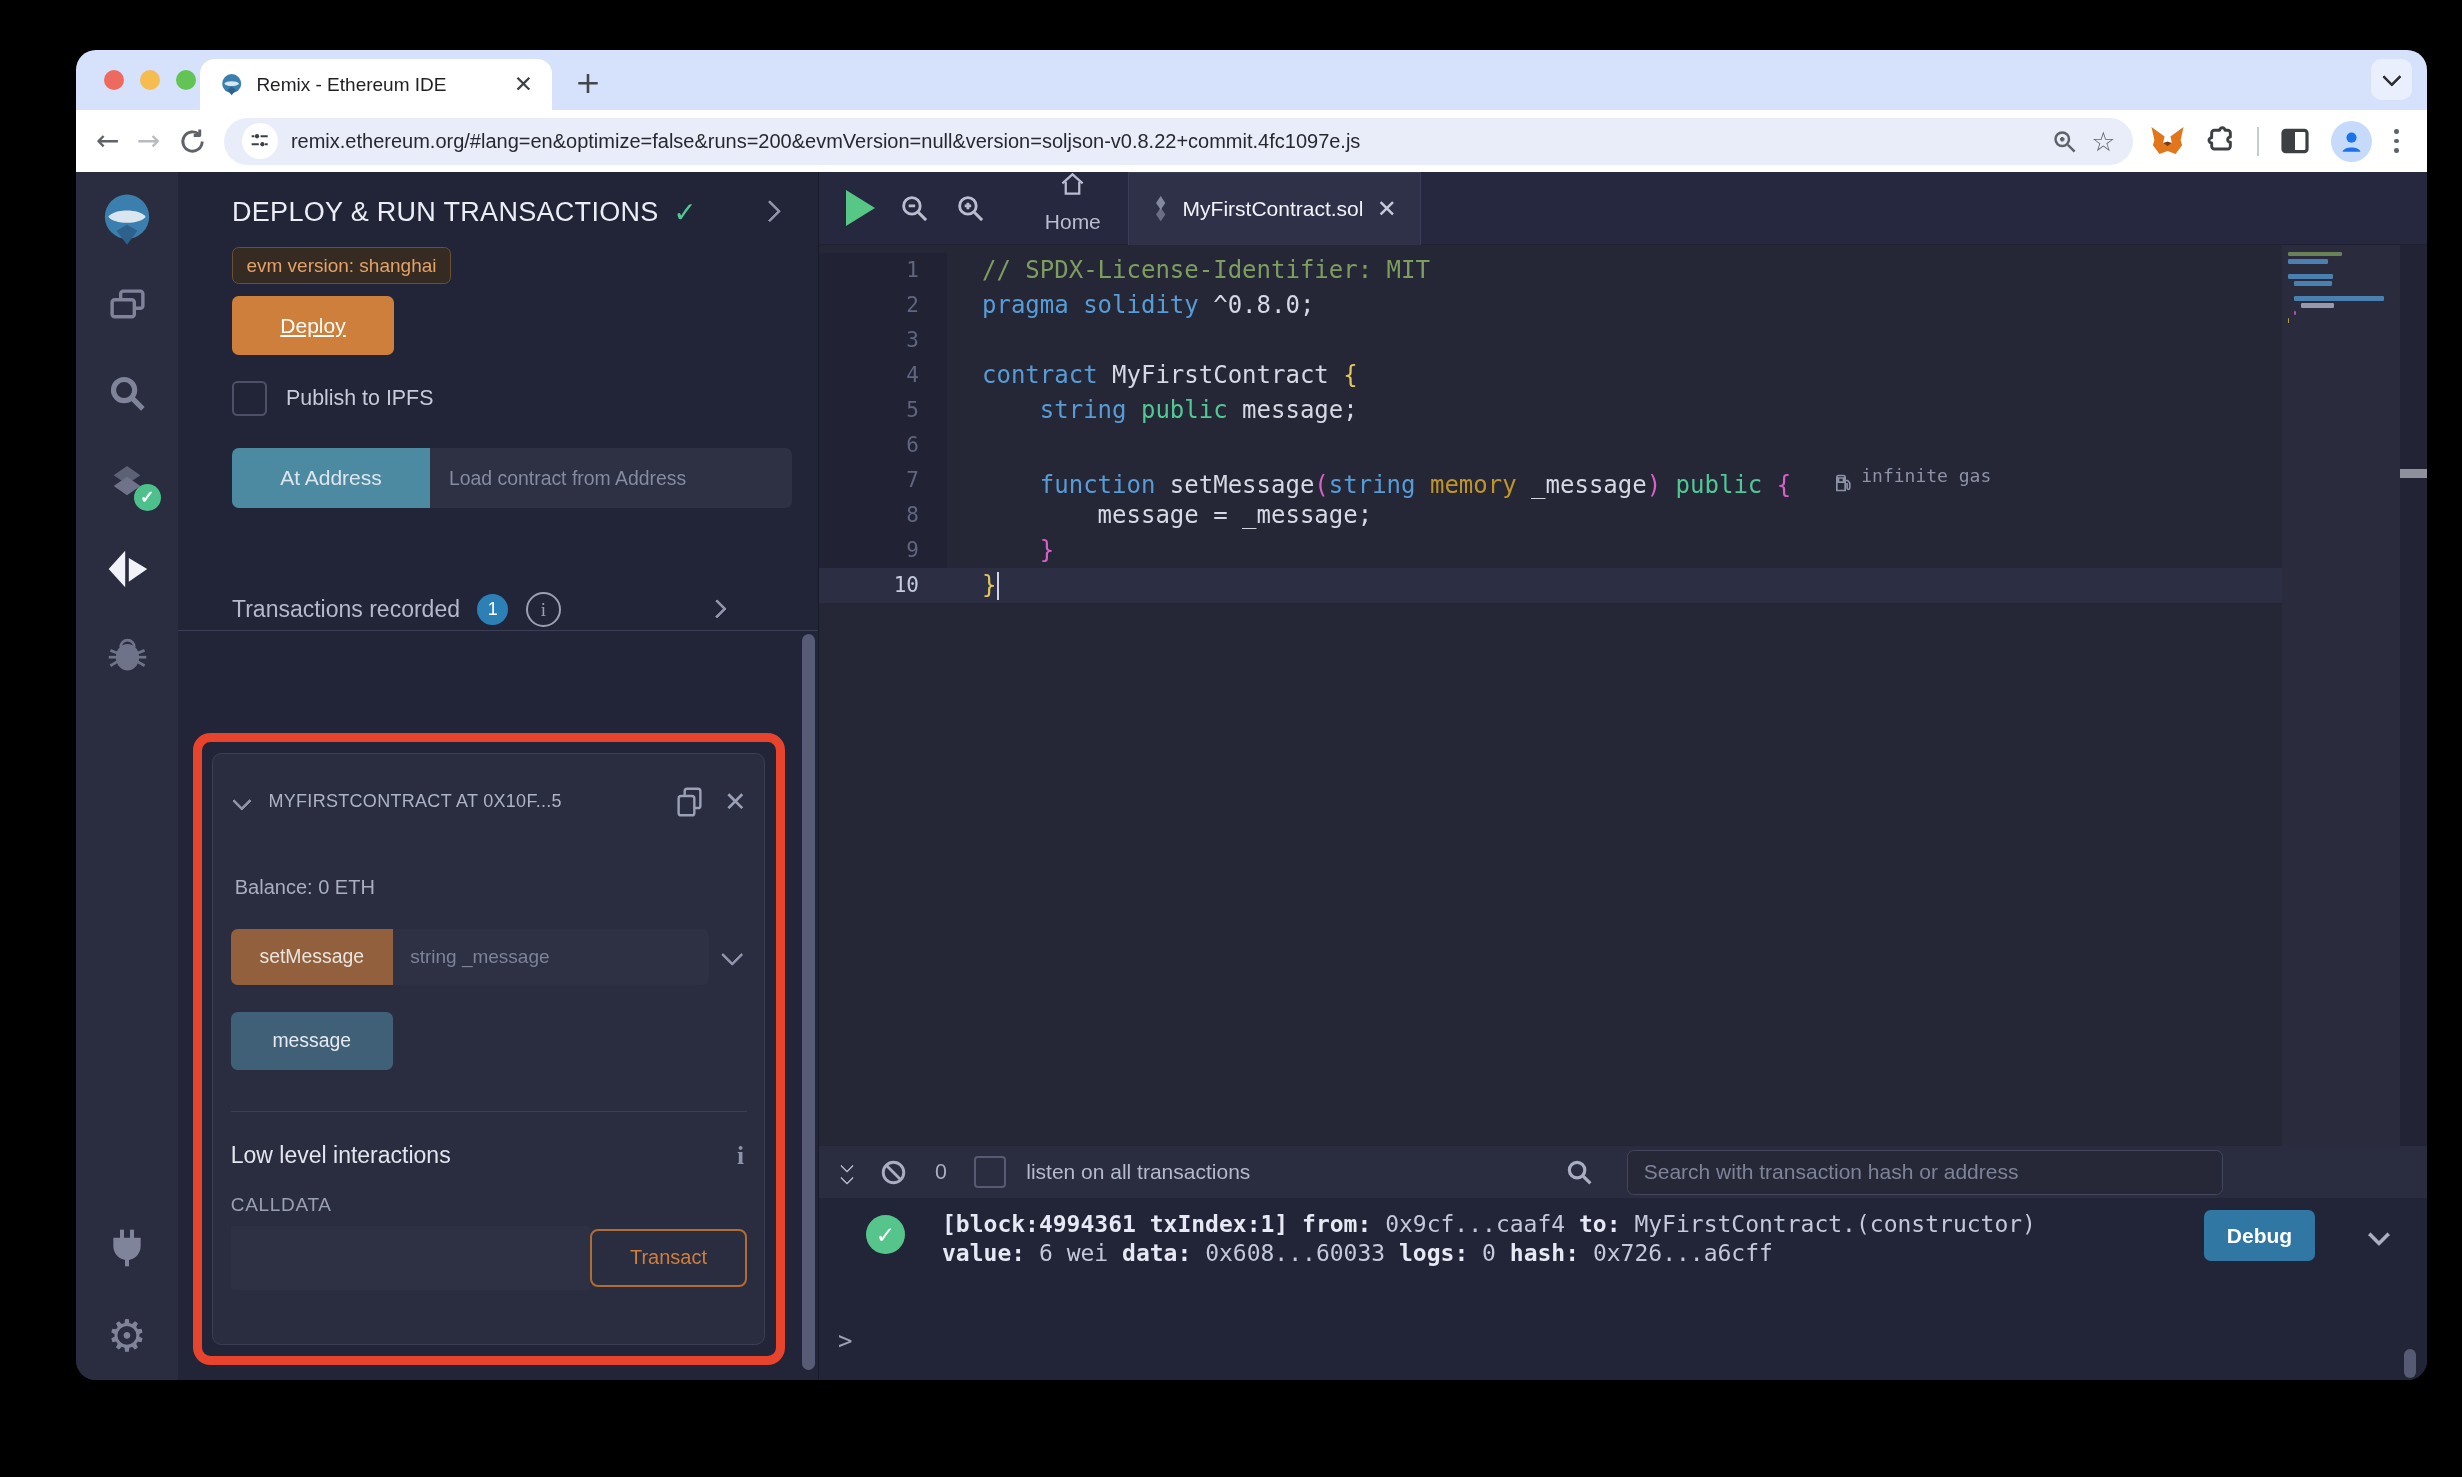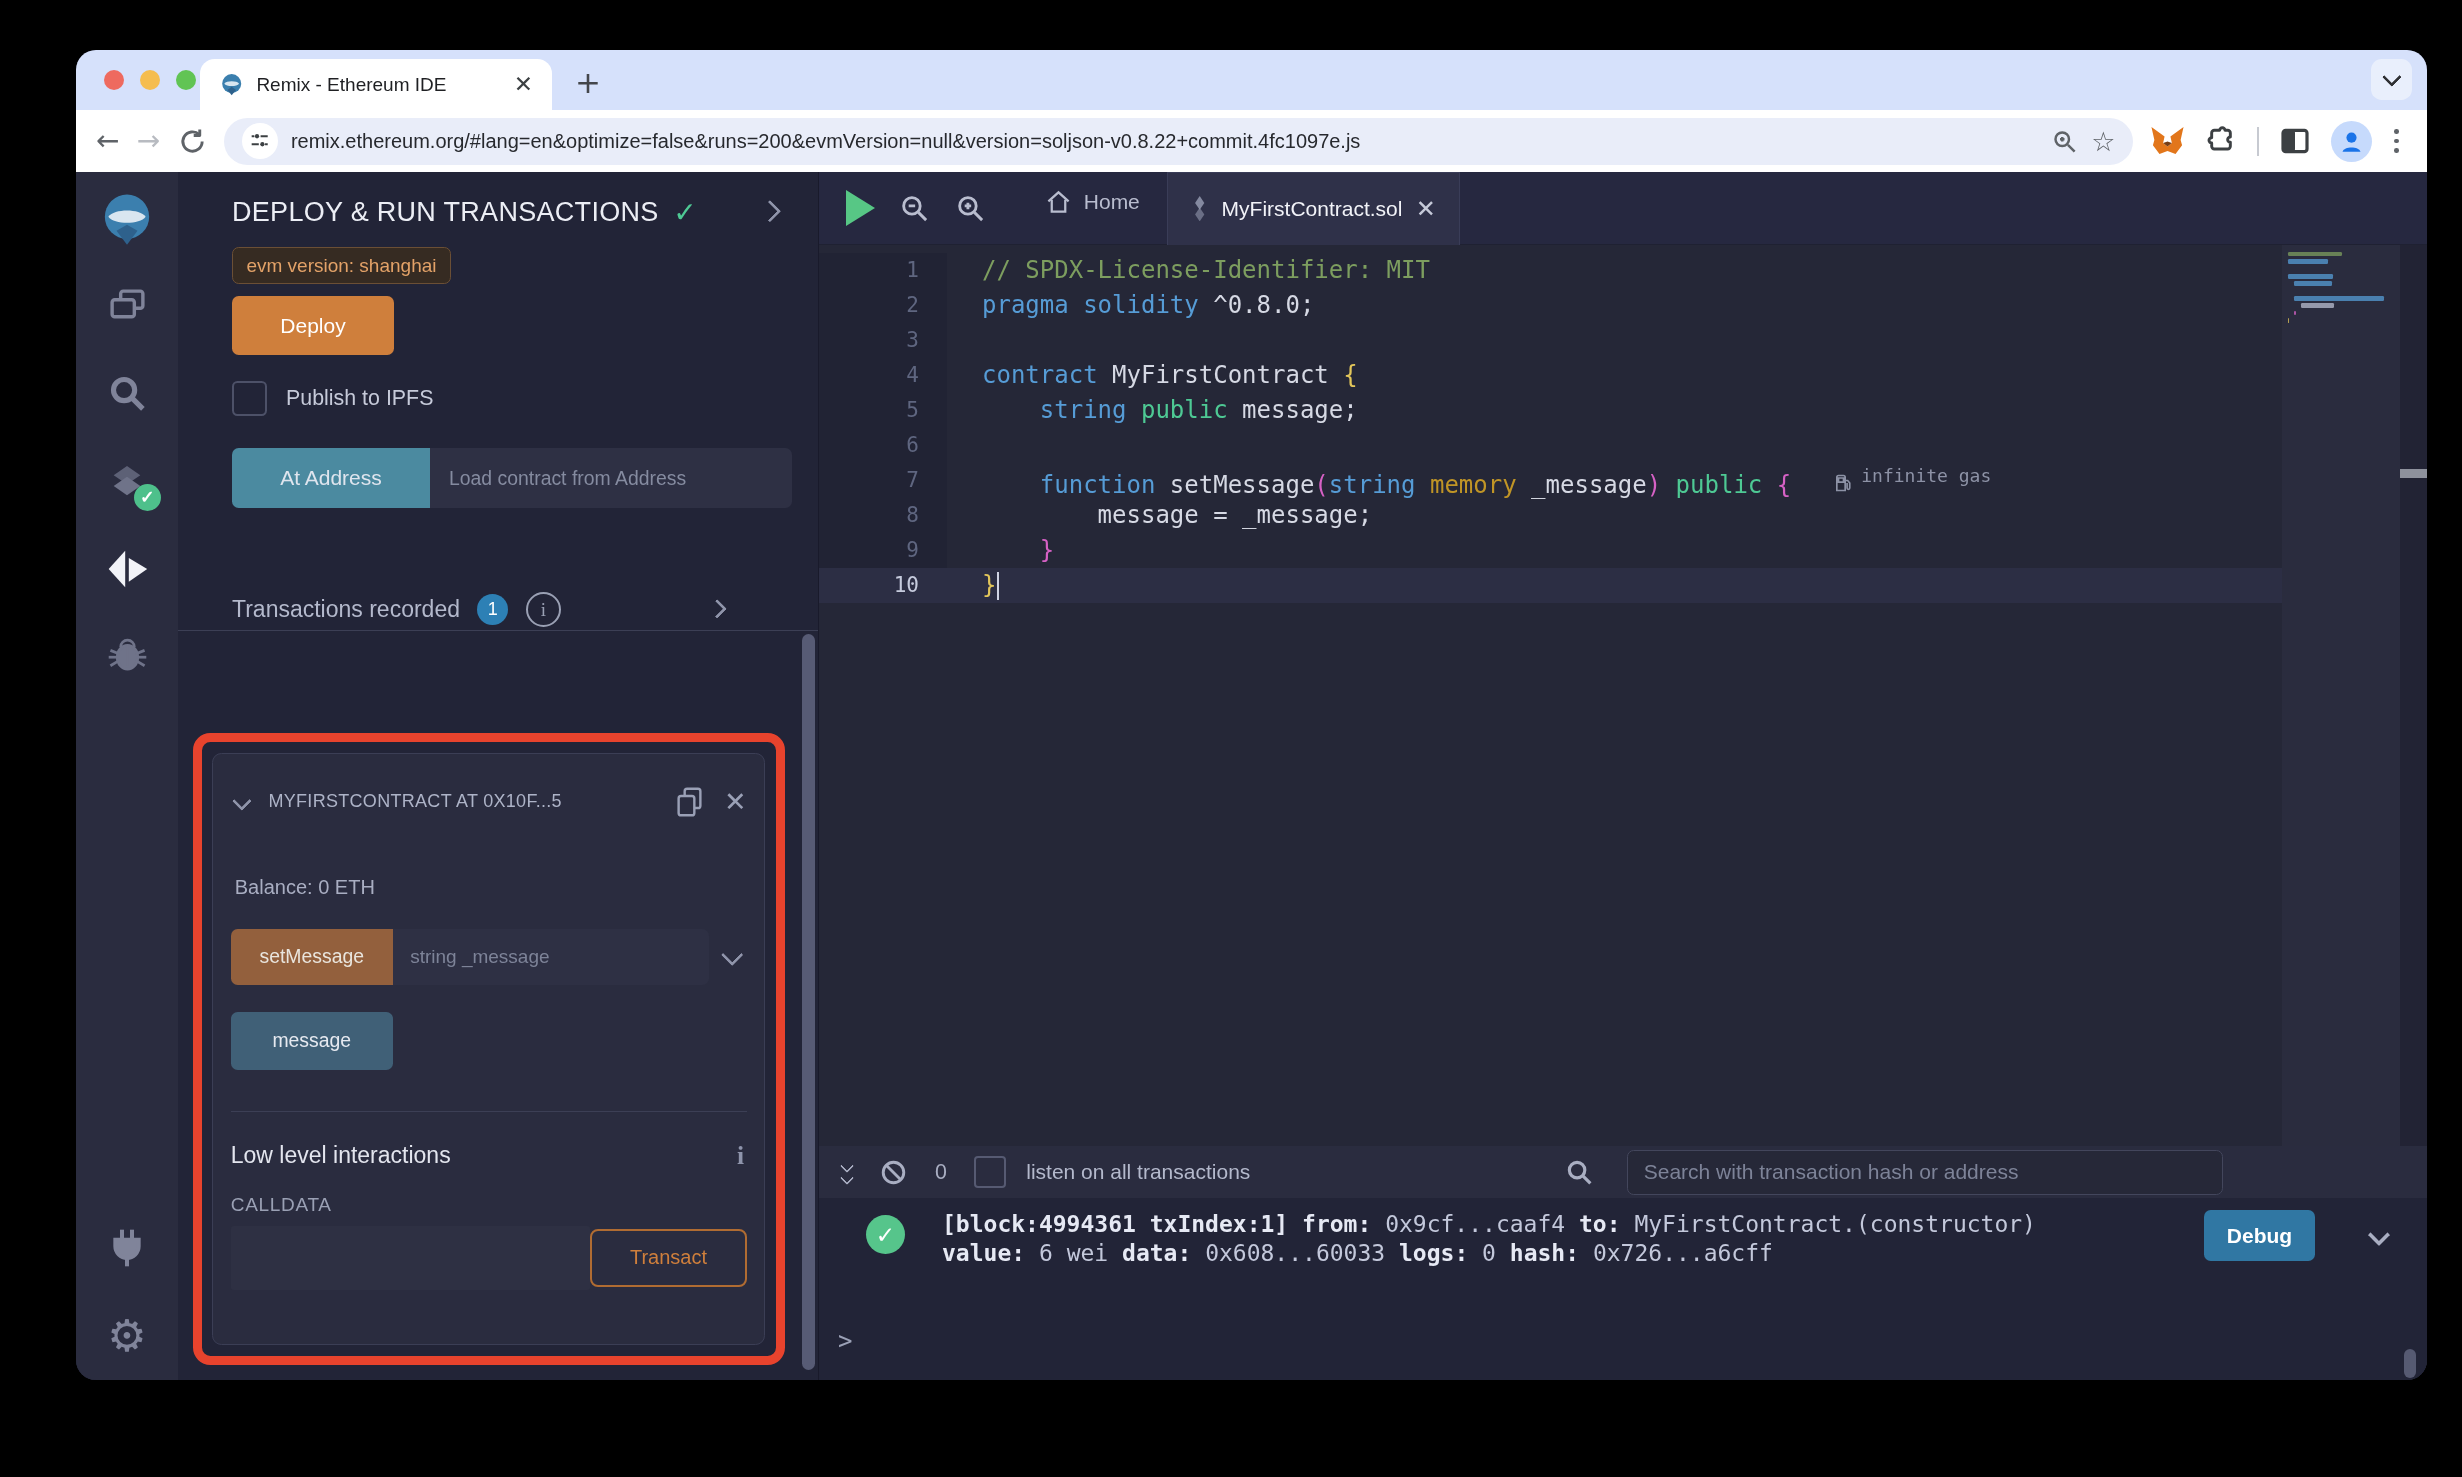--- a/index.html
+++ b/index.html
@@ -48,21 +48,21 @@
   .ok-check{color:#4ec994;font-size:28px;font-weight:bold;font-family:"DejaVu Sans",sans-serif;}
   .sp-title-chev{margin-left:auto;}
   .chev{display:inline-block;width:10.7px;height:10.7px;border-right:3.3px solid #8f94aa;border-bottom:3.3px solid #8f94aa;border-radius:1.3px;}
   .chev.right{transform:rotate(-45deg);}
   .chev.down{transform:rotate(45deg);}
   .chev.big{width:13.4px;height:13.4px;}
   .evm-badge{position:absolute;left:54px;top:75px;background:#362b22;border:1.3px solid #6b4f35;border-radius:6.7px;
     padding:6.7px 13.4px;font-size:19px;color:#e3a268;}
   .btn{border:none;border-radius:6.7px;font-family:inherit;display:flex;align-items:center;justify-content:center;}
   .deploy-btn{position:absolute;left:54px;top:124px;width:162px;height:59px;background:#cf7f3c;color:#fff;
-    font-size:21px;font-weight:500;}
+    font-size:21px;font-weight:500;text-decoration:underline;}
   .pub-row{position:absolute;left:54px;top:209px;display:flex;align-items:center;gap:19px;}
   .cbx{width:31px;height:31px;border:2px solid #4d5168;border-radius:5.4px;background:transparent;}
   .pub-label{font-size:21.4px;color:#c6cad9;}
   .ataddr-row{position:absolute;left:54px;top:276px;height:60px;display:flex;}
   .ataddr-btn{width:198px;height:60px;background:#4b8aa0;color:#dfe5ee;font-size:21px;font-weight:500;border-radius:6.7px 0 0 6.7px;}
   .ataddr-input{width:324px;height:60px;background:#2e3044;border:none;border-radius:0 6.7px 6.7px 0;
     padding:0 19px;font-size:19.4px;color:#c6cad9;font-family:inherit;}
   .ataddr-input::placeholder{color:#858ba0;}
   .txrec-row{position:absolute;left:54px;right:94px;top:420px;display:flex;align-items:center;gap:17.4px;}
   .txrec-label{font-size:23px;color:#b4b9cc;}
@@ -101,21 +101,21 @@
     font-size:19px;color:#c6cad9;font-family:inherit;}
   .transact-btn{margin-left:auto;width:167px;height:58px;background:transparent;border:2px solid #b06c32;
     border-radius:8px;color:#cf7f3c;font-size:20px;}
   .sp-scroll{position:absolute;right:2.7px;top:462px;width:13.4px;height:736px;border-radius:6.7px;background:#575b75;}
   
   .main{flex:1;display:flex;flex-direction:column;min-width:0;background:#252737;}
   .ed-tabbar{height:72px;background:#262840;border-bottom:1.3px solid #1f2132;display:flex;align-items:center;flex:0 0 auto;}
   .play-tri{width:0;height:0;border-left:29px solid #57c785;border-top:18px solid transparent;
     border-bottom:18px solid transparent;margin:0 24px 0 27px;}
   .ed-ic{margin-right:25.4px;display:flex;align-items:center;}
-  .home-tab{display:flex;align-items:center;gap:12px;margin:0 27px 12px 33px;color:#b9bdcf;font-size:21px;}
+  .home-tab{display:flex;align-items:center;gap:12px;margin:0 27px 12px 33px;color:#b9bdcf;font-size:21px;flex-direction:column;}
   .file-tab{height:72px;background:#2f3149;border:1.3px solid #3a3d58;border-bottom:none;display:flex;align-items:center;
     gap:13.4px;padding:0 23px;color:#f2f3f8;font-size:21px;}
   .file-x{font-size:24px;color:#c6cad9;font-family:"DejaVu Sans",sans-serif;line-height:1;}
   .editor{flex:1;position:relative;overflow:hidden;background:#252737;}
   .code-lines{position:absolute;left:0;top:8px;right:0;}
   .code-line{display:flex;height:35px;align-items:center;}
   .code-line.current{background:#2c2e44;}
   .gutter-num{width:100px;flex:0 0 auto;text-align:right;padding-right:28px;font-family:"DejaVu Sans Mono",monospace;
     font-size:21px;color:#5f6680;background:#212334;height:35px;line-height:35px;}
   .code-line.current .gutter-num{background:transparent;color:#c6cbdd;}

